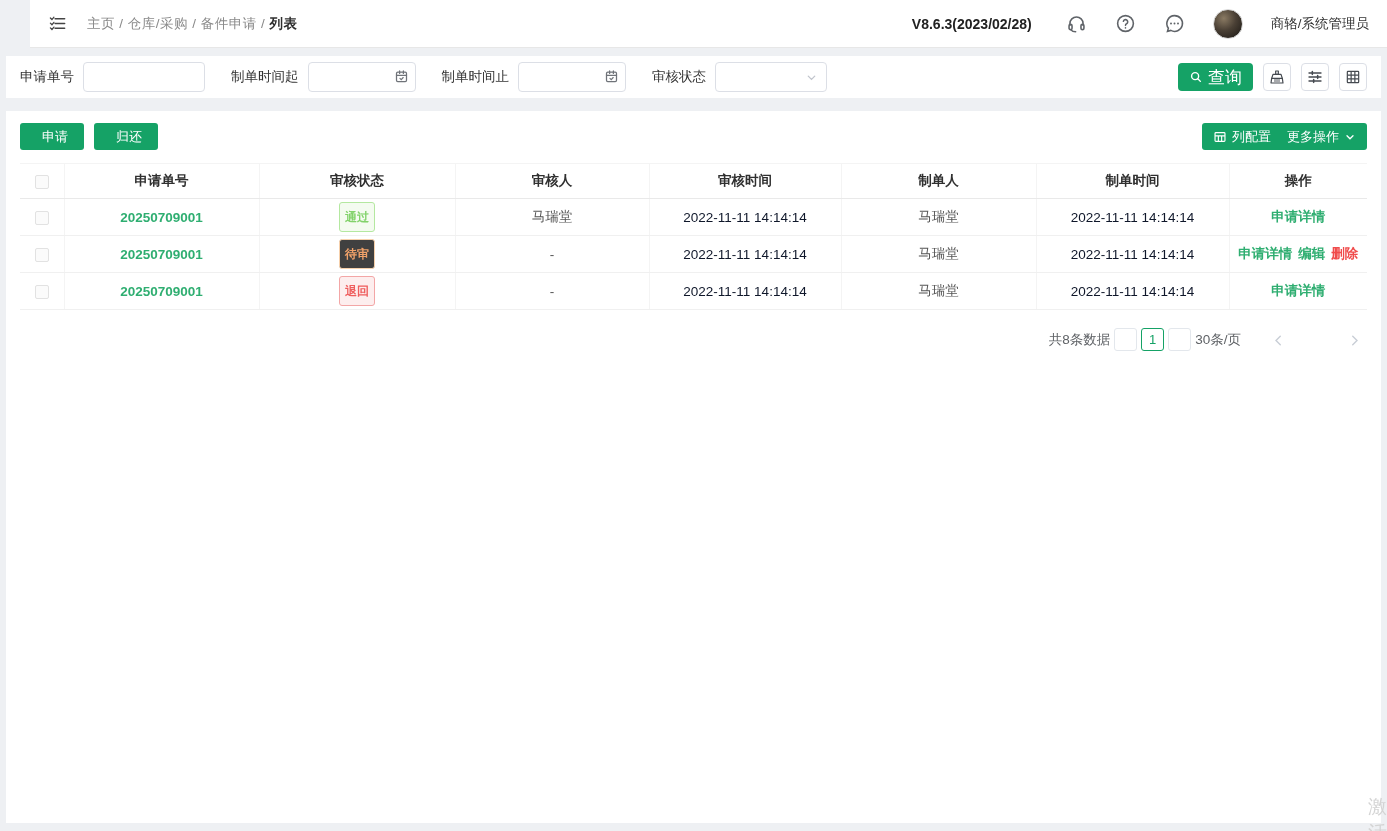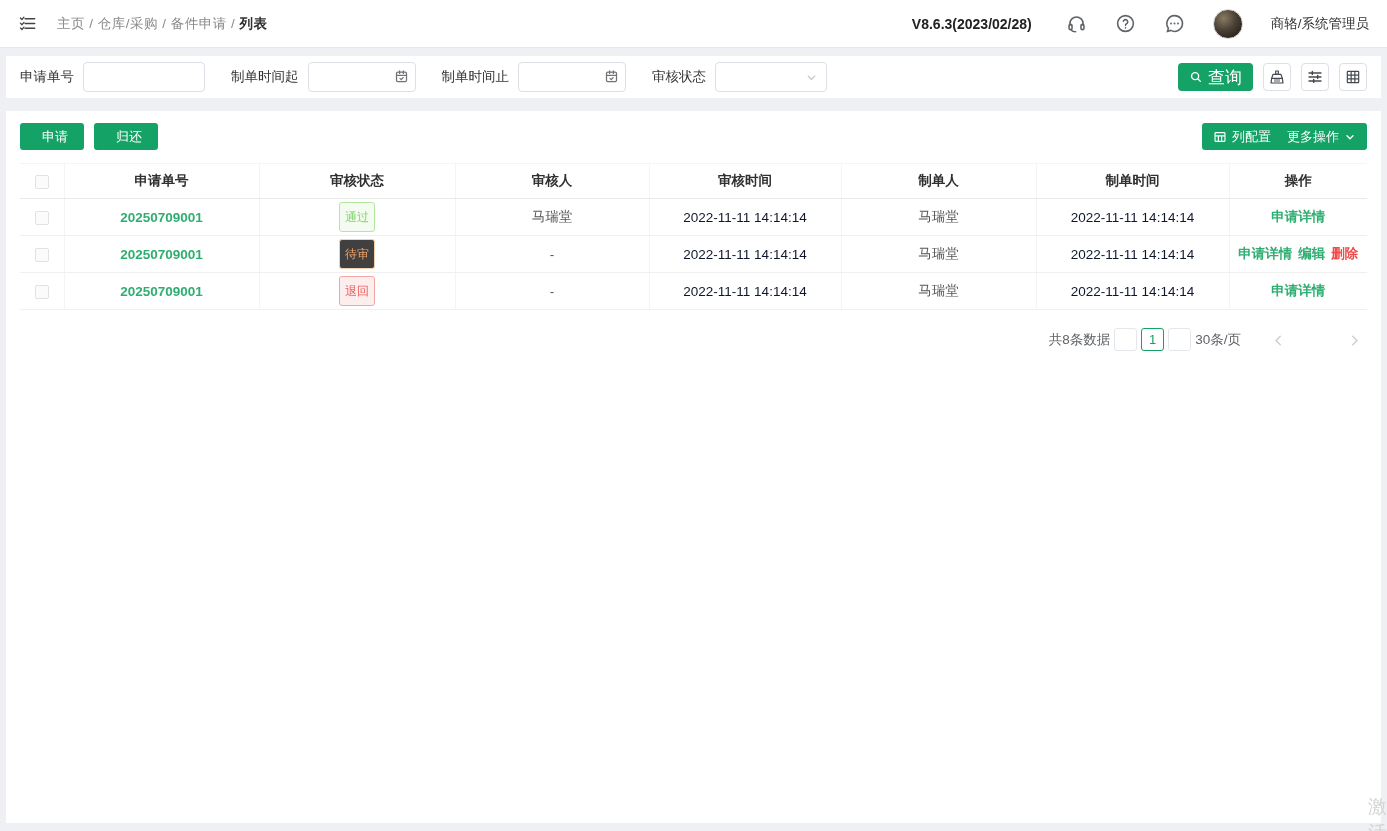--- a/index.html
+++ b/index.html
@@ -9,21 +9,21 @@
     background:#eef0f3;
     position:relative;
     overflow:hidden;
     color:#333;
   }
   svg { display:block; }
 
   
   .top-header {
     height:48px; background:#fff; border-bottom:1px solid #e7e7e7;
-    display:flex; align-items:center; padding:0 18px;
+    display:flex; align-items:center; padding:0 18px;margin-left:30px;
   }
   .menu-toggle { color:#444; cursor:pointer; margin-right:20px; display:flex; }
   .breadcrumb { font-size:13.5px; color:#8a8a8a; letter-spacing:.5px; }
   .breadcrumb .current { color:#2f2f2f; font-weight:700; }
   .header-right { margin-left:auto; display:flex; align-items:center; gap:28px; }
   .version { font-size:14px; font-weight:700; color:#222; margin-right:6px; }
   .hicon { color:#5f6368; display:flex; cursor:pointer; }
   .avatar {
     width:30px; height:30px; border-radius:50%;
     background: radial-gradient(circle at 35% 30%, #8a7a63 0%, #4a4035 45%, #181512 100%);
@@ -87,21 +87,21 @@
   }
   tbody td { height:37px; font-size:13.5px; color:#555; text-align:center; border-bottom:1px solid #f0f0f0; }
   th + th, td + td { border-left:1px solid #f4f4f4; }
   .chk {
     display:inline-block; width:14px; height:14px; border:1px solid #e2e2e2; border-radius:2px;
     background:#fbfbfb; vertical-align:middle; cursor:pointer;
   }
   .link-green { color:var(--link,#2fae71); font-weight:700; cursor:pointer; text-decoration:none; }
   .cell-date { color:#0f172a; font-weight:500; }
   .badge {
-    display:inline-block; font-size:12px; line-height:1; padding:8px 5px; border-radius:3px; border:1px solid;
+    display:inline-block; font-size:12px; line-height:1; padding:8px 5px; border-radius:3px; border:1px solid;font-weight:bold;
   }
   .badge-success { color:#82d26a; border-color:#b4e8a0; background:#f4fbf0; }
   .badge-warning { color:#f0a169; border-color:#f6d0ab; background:#404040; }
   .badge-danger  { color:#ef5e5e; border-color:#f3a6a6; background:#fdeeee; }
   .op-link { color:var(--link,#2fae71); font-weight:700; font-size:13.5px; margin:0 3px; cursor:pointer; text-decoration:none; }
   .op-link.danger { color:var(--danger,#f04b4b); }
 
   
   .pagination { position:relative; height:30px; margin-top:18px; }
   .pg-inner { position:absolute; right:126px; top:0; display:flex; align-items:center; gap:4px; }

